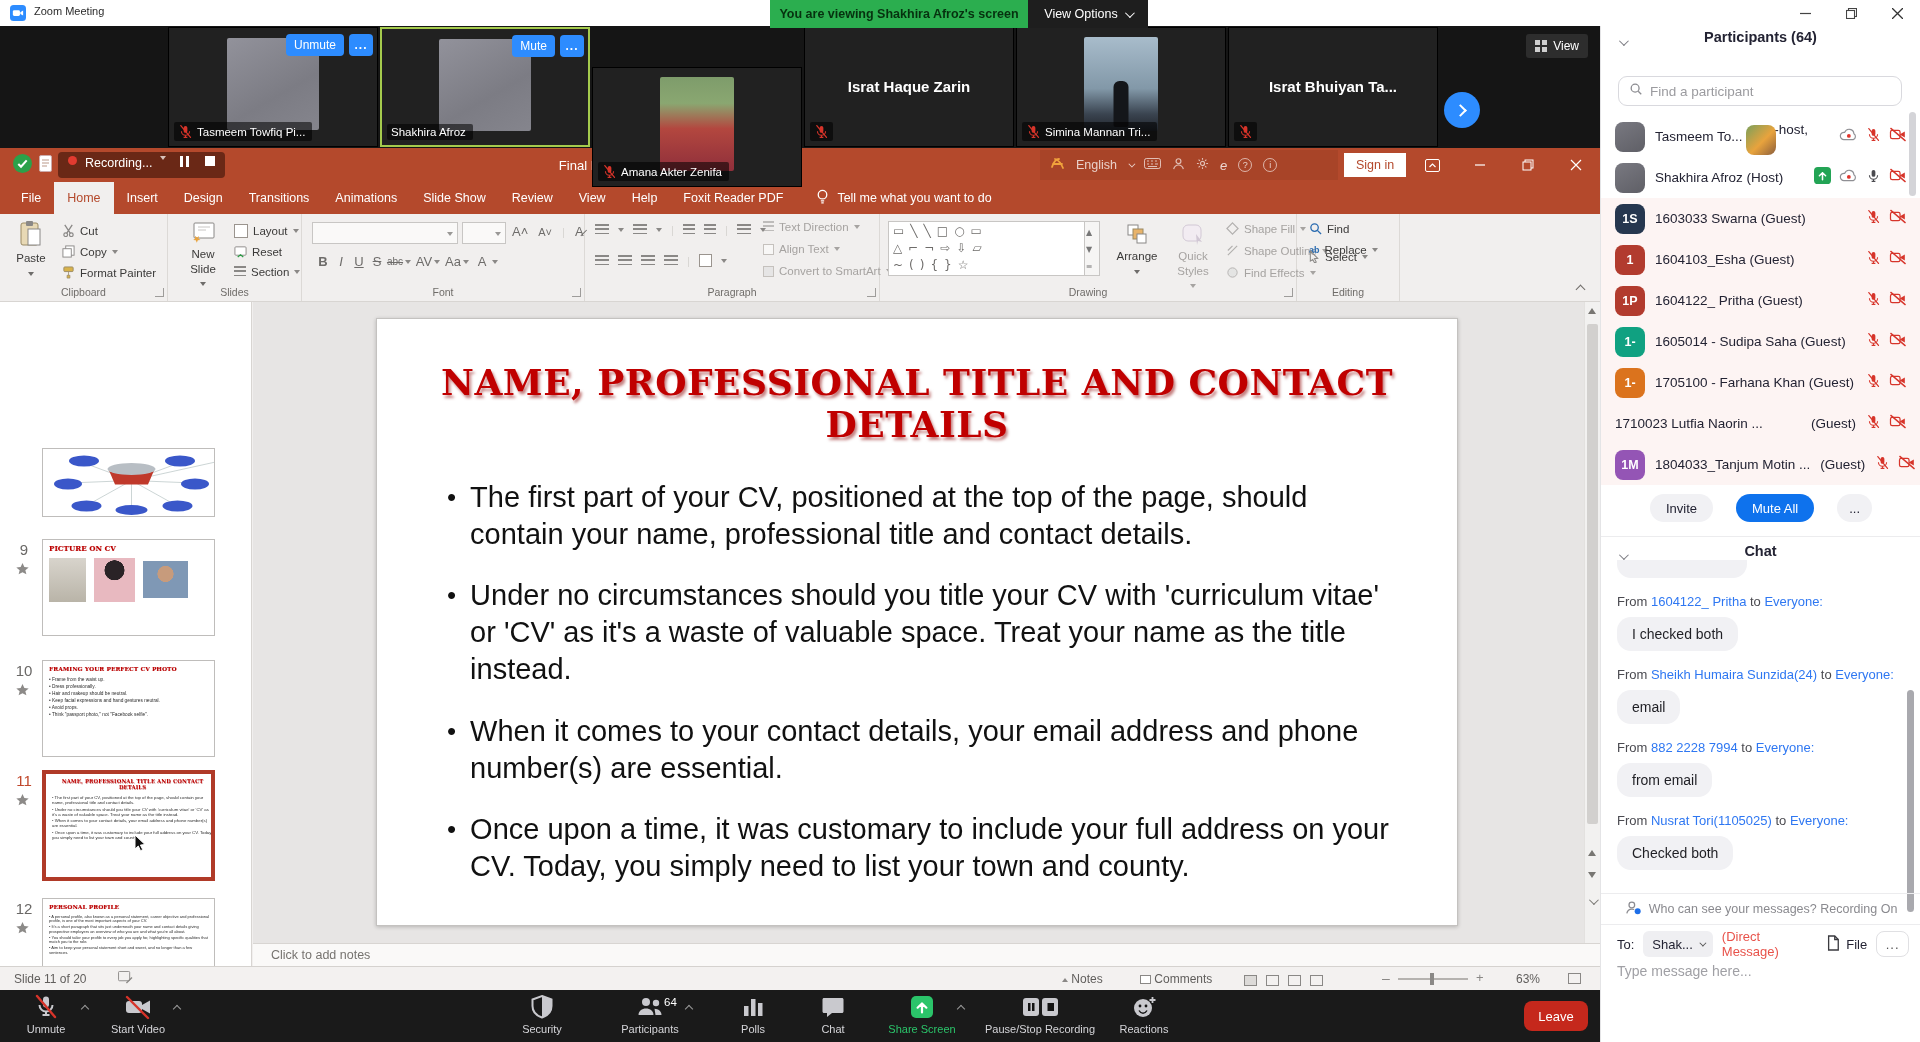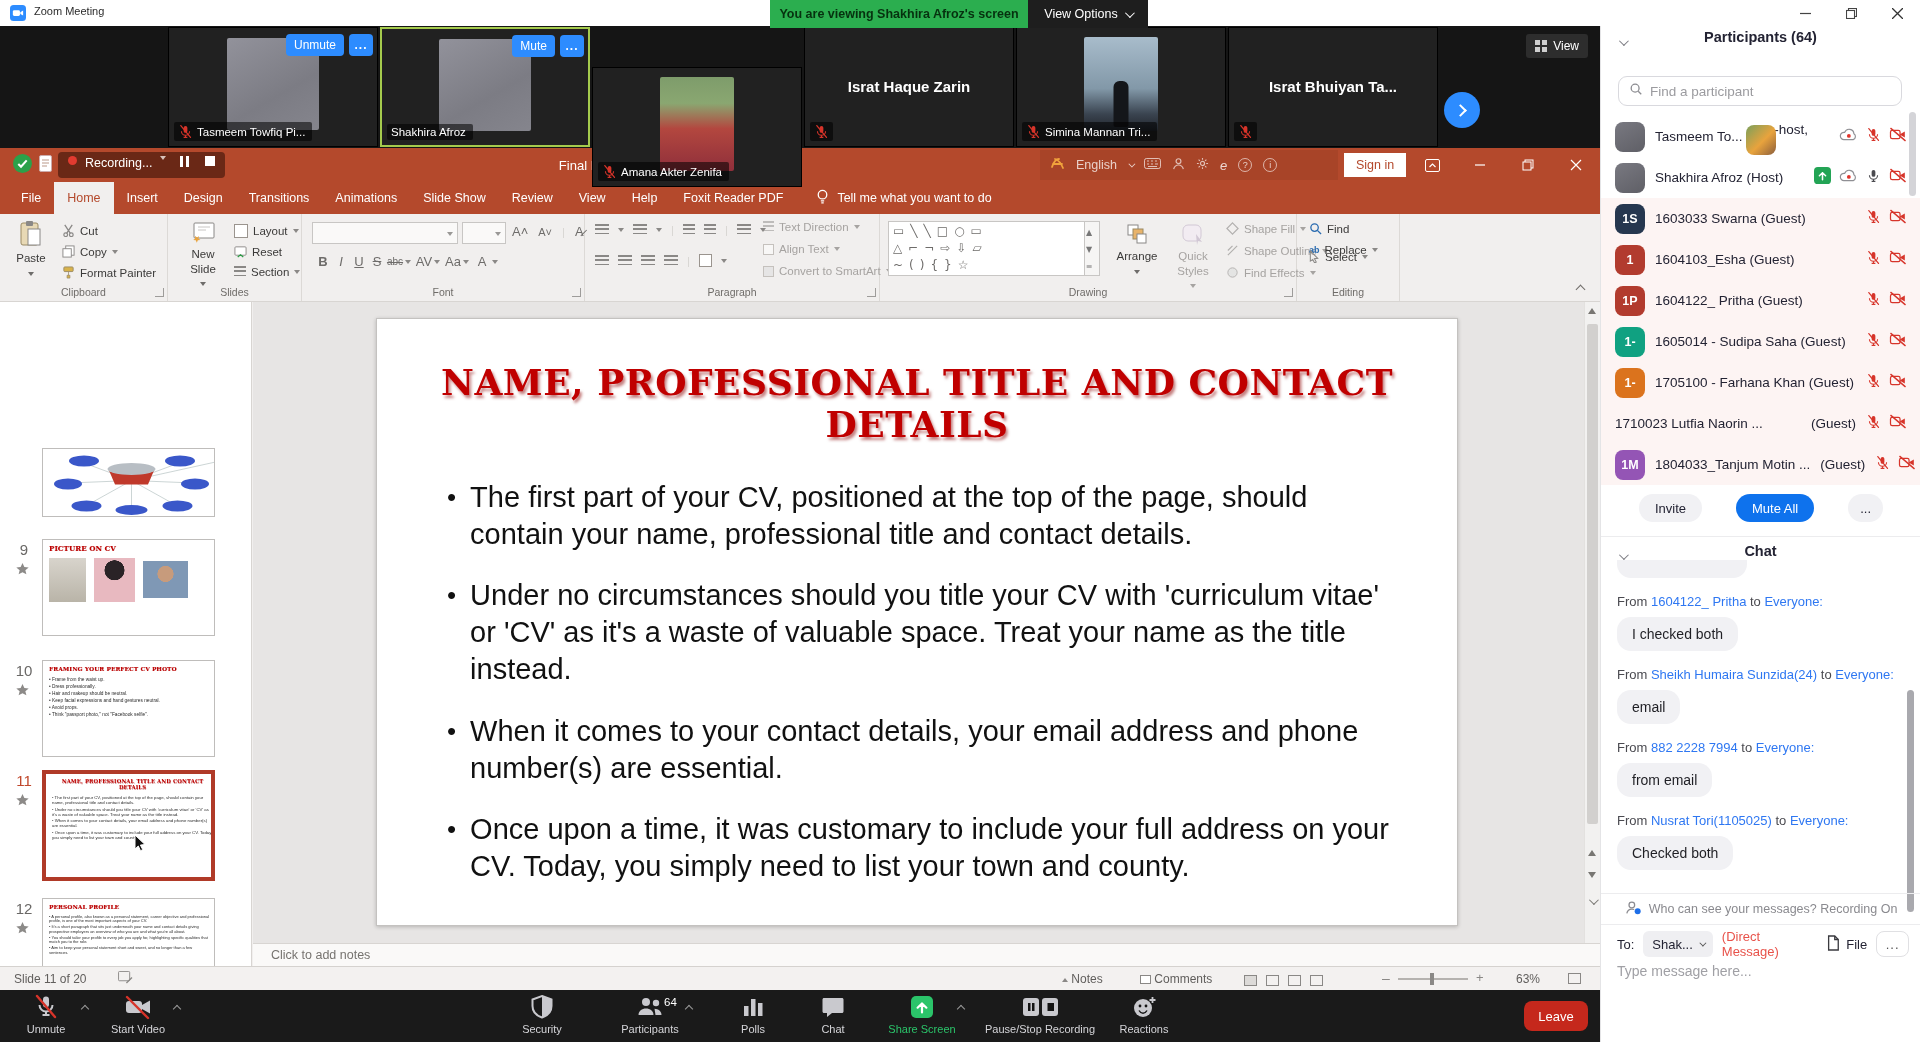--- a/index.html
+++ b/index.html
@@ -127,21 +127,21 @@
   #prows{position:absolute;left:0;top:116px;width:320px}
   .prow{height:41px;display:flex;align-items:center;padding:0 14px;gap:10px}
   .prow.tint{background:#FDF4F3}
   .pav{width:30px;height:30px;border-radius:8px;flex:0 0 30px;display:flex;align-items:center;justify-content:center;color:#fff;font-size:12.5px;font-weight:bold}
   .pav.video{background:linear-gradient(150deg,#797981,#5f5f66)}
   .pav.photo{background:linear-gradient(135deg,#7BA05B,#E8A33D 55%,#8B5E3C)}
   .pname{font-size:13.5px;color:#232333;white-space:nowrap}
   .psuffix{font-size:13.5px;color:#232333;margin-left:auto}
   .picons{display:flex;align-items:center;gap:8px}
   .picons.pushed{margin-left:auto}
-  #pbtns{position:absolute;left:0;top:494px;width:320px;display:flex;justify-content:center;gap:34px}
+  #pbtns{position:absolute;left:0;top:494px;width:320px;display:flex;justify-content:center;gap:23px}
   .pillbtn{height:28px;border-radius:15px;background:#F1F1F4;color:#232333;font-size:13px;display:flex;align-items:center;justify-content:center;padding:0 16px}
   .pillbtn.blue{background:#0E72ED;color:#fff}
   #pdivider{position:absolute;left:0;top:536px;width:320px;height:1px;background:#ECECEE}
 
   #chatmsgs{position:absolute;left:16px;top:560px;width:292px}
   .partialbubble{width:130px;height:18px;background:#F1F1F4;border-radius:0 0 14px 14px;margin-bottom:14px}
   .chead{font-size:13px;color:#4a4a50;margin:16px 0 8px}
   .chead .blue{color:#2E77F2}
   .cbubble{display:inline-block;background:#F1F1F4;border-radius:14px;padding:9px 15px;font-size:14px;color:#1f1f24}
   #chat-scroll{position:absolute;left:306px;top:690px;width:7px;height:222px;border-radius:4px;background:#A9A9AE}

